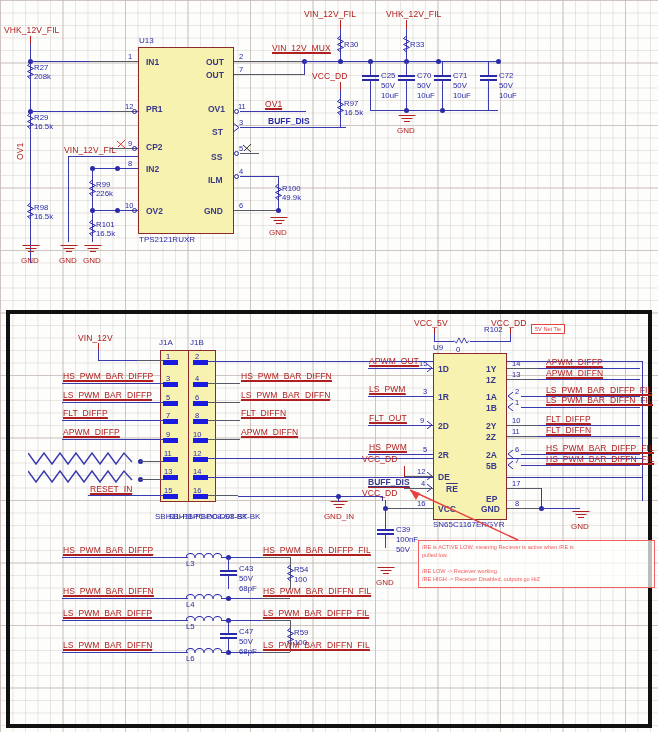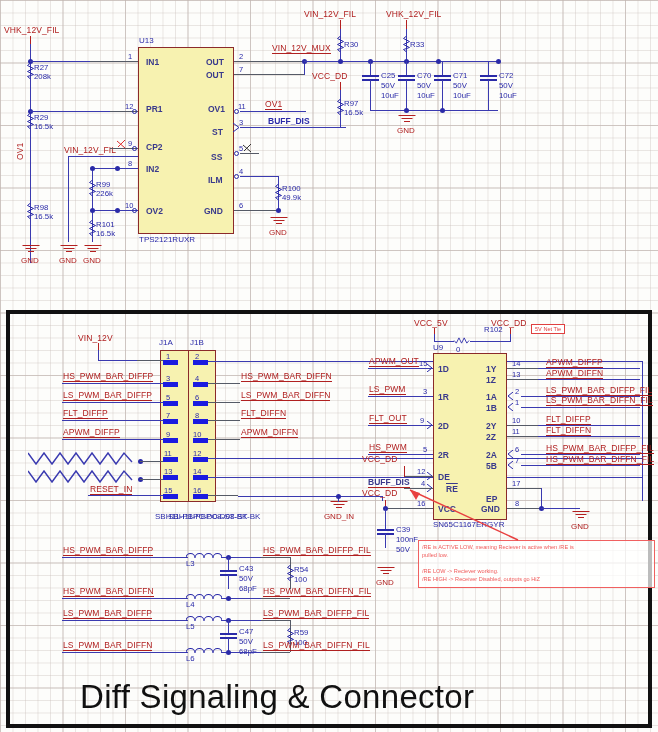--- a/index.html
+++ b/index.html
@@ -54,21 +54,21 @@
   
   .pad{position:absolute;height:5px;width:15px;background:#1b1be0;}
   
   #title{position:absolute;color:#111;font-size:33px;letter-spacing:.3px;white-space:nowrap;}
   
   .notebox{position:absolute;border:1px solid #f06060;color:#f05a5a;font-size:5.6px;line-height:1.45;padding:2px 2px 2px 3px;box-sizing:border-box;background:rgba(255,255,255,.72);}
   .nettie{position:absolute;border:1px solid #e04040;color:#e04040;font-size:5.6px;padding:1px 3px;box-sizing:border-box;background:#fff;white-space:nowrap;}
   
   #lowerframe{position:absolute;border:4px solid #111;box-sizing:border-box;background:transparent;}
   .pinmark{position:absolute;width:5px;height:5px;border:1px solid #2a2aa8;border-radius:50%;box-sizing:border-box;background:transparent;}
-  .uline{border-bottom:1px solid #b02020;}
+  .uline{border-bottom:1px solid #b02020;text-decoration:underline;}
 </style>
 </head>
 <body>
 
 <div id="sheet">
 
   <span class="lbl net" style="left:4px;top:26px;">VHK_12V_FIL</span>
   <div class="wire r v" style="left:30px;top:36px;height:9px;"></div>
   <div class="wire v" style="left:30px;top:44px;height:219px;"></div>
   <div class="dot" style="left:30px;top:61px;"></div>
@@ -650,15 +650,14 @@
   <div class="wire h" style="left:62px;top:652px;width:126px;"></div>
   <svg style="position:absolute;left:186px;top:645px;width:36px;height:9px;" viewBox="0 0 36 9">
     <path d="M0,8 A4.5,4.5 0 0 1 9,8 A4.5,4.5 0 0 1 18,8 A4.5,4.5 0 0 1 27,8 A4.5,4.5 0 0 1 36,8" fill="none" stroke="#2a2aa8" stroke-width="1.1"></path>
   </svg>
   <div class="wire h" style="left:221px;top:652px;width:40px;"></div>
   <span class="lbl ref" style="left:186px;top:655px;">L6</span>
   <div class="dot" style="left:228px;top:652px;"></div>
   <span class="lbl net uline" style="left:263px;top:641px;">LS_PWM_BAR_DIFFN_FIL</span>
   <div class="wire g h" style="left:261px;top:652px;width:29px;"></div>
 
-  <div id="title" style="left:80px;top:678px;">Diff Signaling &amp; Connector</div>
 
 </div>
 
 </body></html>

